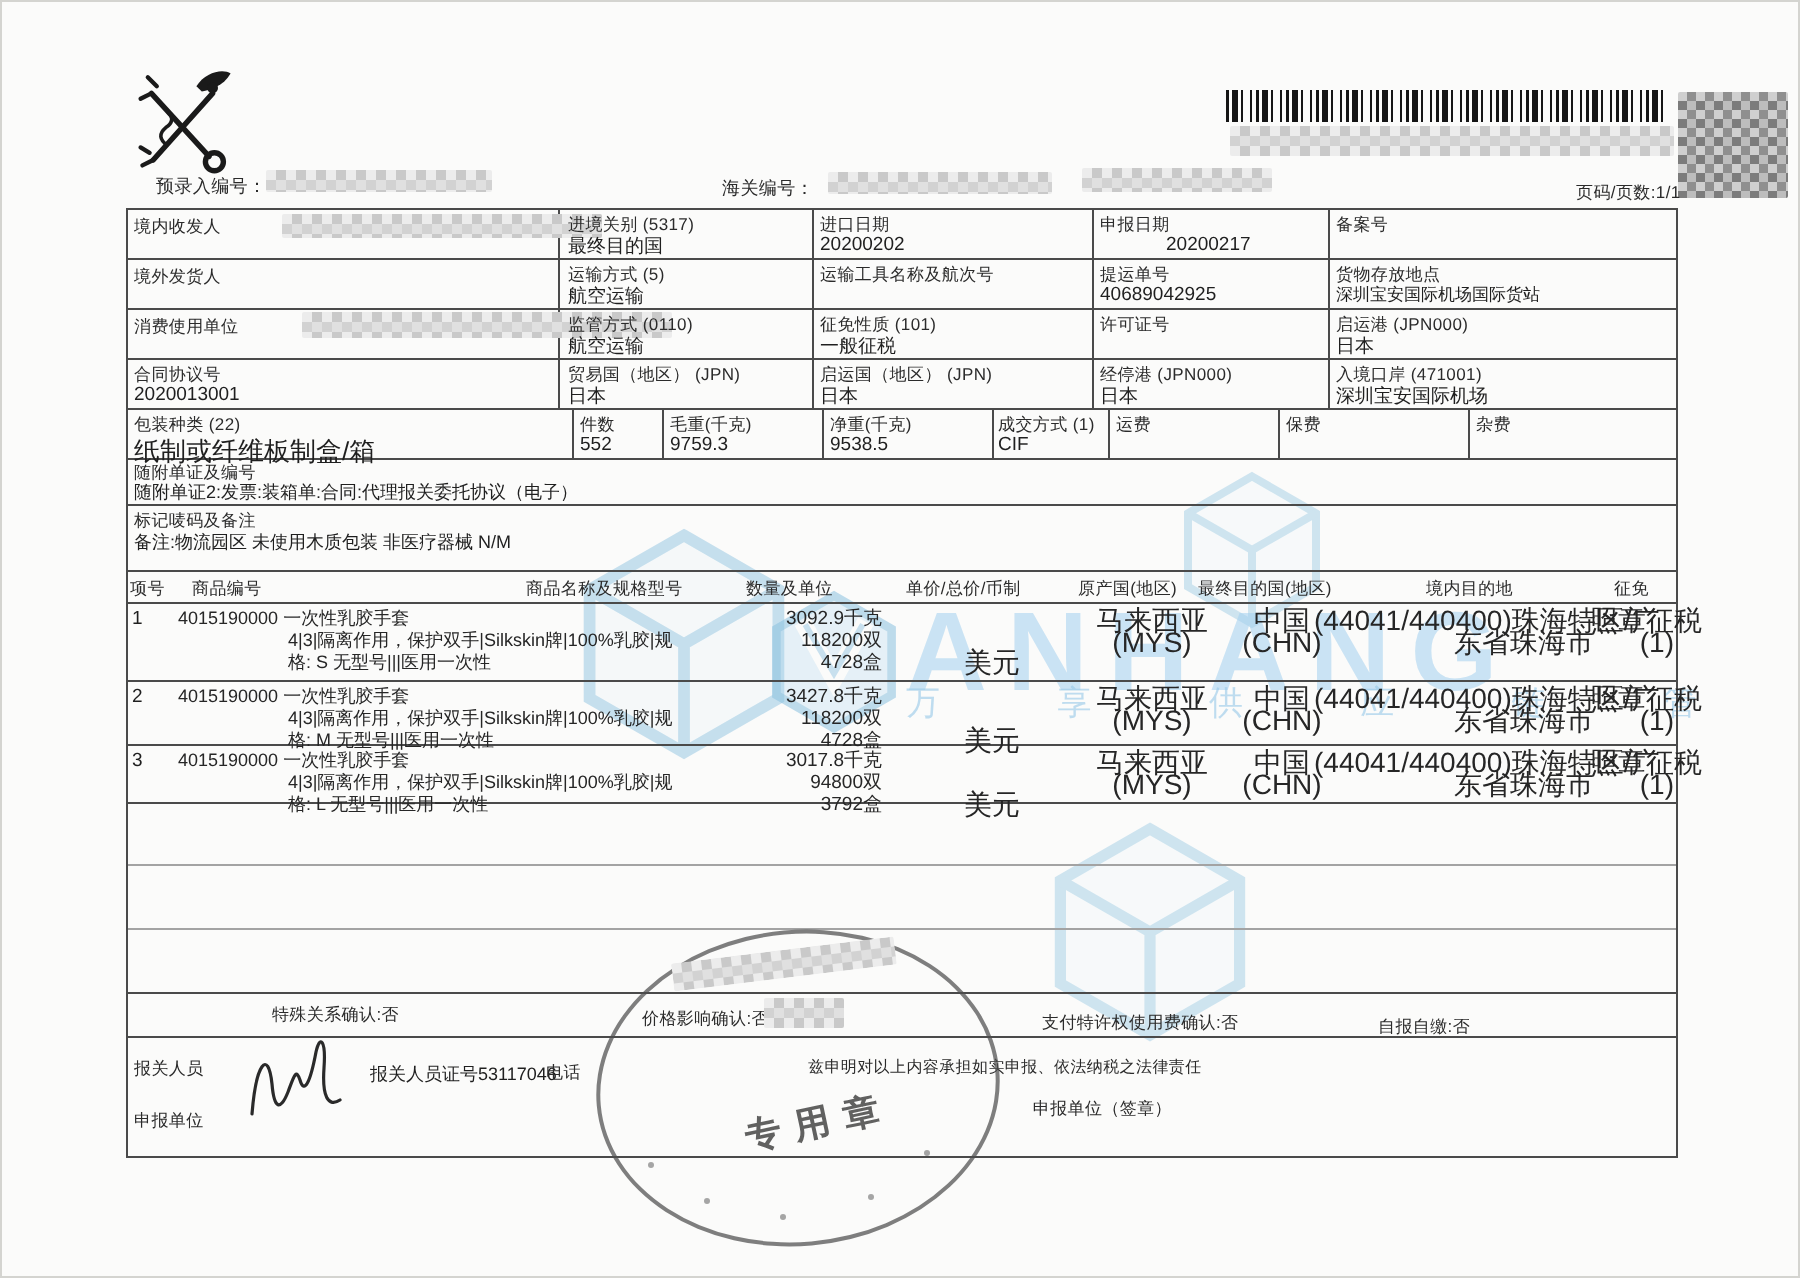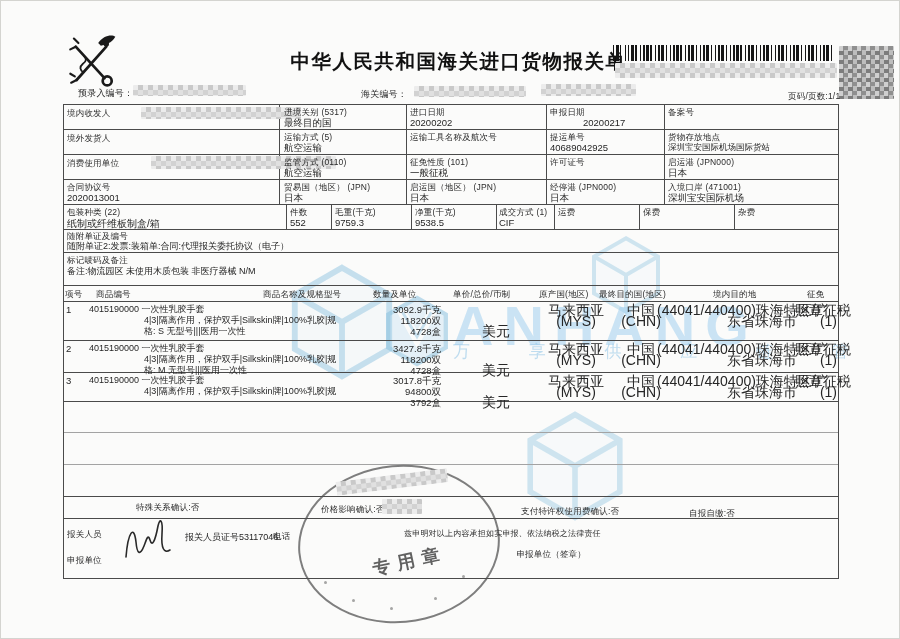--- a/index.html
+++ b/index.html
@@ -84,21 +84,20 @@
           <path d="M16 9 L11 4"></path>
         <path d="M14 50 L8 53"></path>
           <path d="M12 46 L7 43"></path>
       </g>
       <path d="M38 9 C43 1 53 -1 57 2 C53 9 46 11 41 12 Z" fill="#1a1a1a"></path>
       <circle cx="47" cy="10" r="3" fill="#1a1a1a"></circle>
       <path d="M22 42 q-7 -5 -1 -10 q6 -4 1 -9" fill="none" stroke="#1a1a1a" stroke-width="2"></path>
     </svg>
   </div>
 
-  <div class="doc-title">中华人民共和国海关进口货物报关单</div>
 
   <div class="barcode"></div>
   <div class="mosaic" style="left:614px;top:62px;width:222px;height:15px"></div>
   <div class="mosaic dark" style="left:838px;top:45px;width:55px;height:53px"></div>
 
   <div class="lbl" style="left:77px;top:86px;font-size:9px">预录入编号：</div>
   <div class="mosaic" style="left:132px;top:84px;width:113px;height:11px"></div>
   <div class="lbl" style="left:360px;top:87px;font-size:9px">海关编号：</div>
   <div class="mosaic" style="left:413px;top:85px;width:112px;height:11px"></div>
   <div class="mosaic" style="left:540px;top:83px;width:95px;height:12px"></div>
@@ -179,21 +178,21 @@
   <div class="val" style="left:409px;top:191px">日本</div>
   <div class="lbl" style="left:549px;top:181px">
     <span>经停港</span> <span>(JPN000)</span></div>
   <div class="val" style="left:549px;top:191px">日本</div>
   <div class="lbl" style="left:667px;top:181px">
     <span>入境口岸</span> <span>(471001)</span></div>
   <div class="val" style="left:667px;top:191px">深圳宝安国际机场</div>
 
   <div class="lbl" style="left:66px;top:206px">
     <span>包装种类</span> <span>(22)</span></div>
-  <div class="val" style="left:66px;top:216px;font-size:10px">纸制或纤维板制盒/箱</div>
+  <div class="val" style="left:66px;top:216px;font-size:13px">纸制或纤维板制盒/箱</div>
   <div class="lbl" style="left:289px;top:206px">件数</div>
   <div class="val" style="left:289px;top:216px">552</div>
   <div class="lbl" style="left:334px;top:206px">毛重(千克)</div>
   <div class="val" style="left:334px;top:216px">9759.3</div>
   <div class="lbl" style="left:414px;top:206px">净重(千克)</div>
   <div class="val" style="left:414px;top:216px">9538.5</div>
   <div class="lbl" style="left:498px;top:206px">
     <span>成交方式</span> <span>(1)</span></div>
   <div class="val" style="left:498px;top:216px">CIF</div>
   <div class="lbl" style="left:557px;top:206px">运费</div>
@@ -270,20 +269,21 @@
     </div>
   <div class="i-two" style="left:794px;top:343px;width:42px;text-align:right">
     <div>照章征税</div>
       <div>(1)</div>
     </div>
 
   <div class="val" style="left:65px;top:374px">3</div>
   <div class="i-desc" style="top:374px">
     <div><span>4015190000</span> <span>一次性乳胶手套</span></div>
     <div class="cont">4|3|隔离作用，保护双手|Silkskin牌|100%乳胶|规</div>
+    <div class="cont">格: L 无型号|||医用一次性</div>
   </div>
   <div class="i-qty" style="top:374px">
     <div>3017.8千克</div>
     <div>94800双</div>
     <div>3792盒</div>
   </div>
   <div class="i-two" style="left:455px;top:396px;width:80px;text-align:center">美元</div>
   <div class="i-two" style="left:536px;top:375px;width:78px;text-align:center">
     <div>马来西亚</div>
       <div>(MYS)</div>

